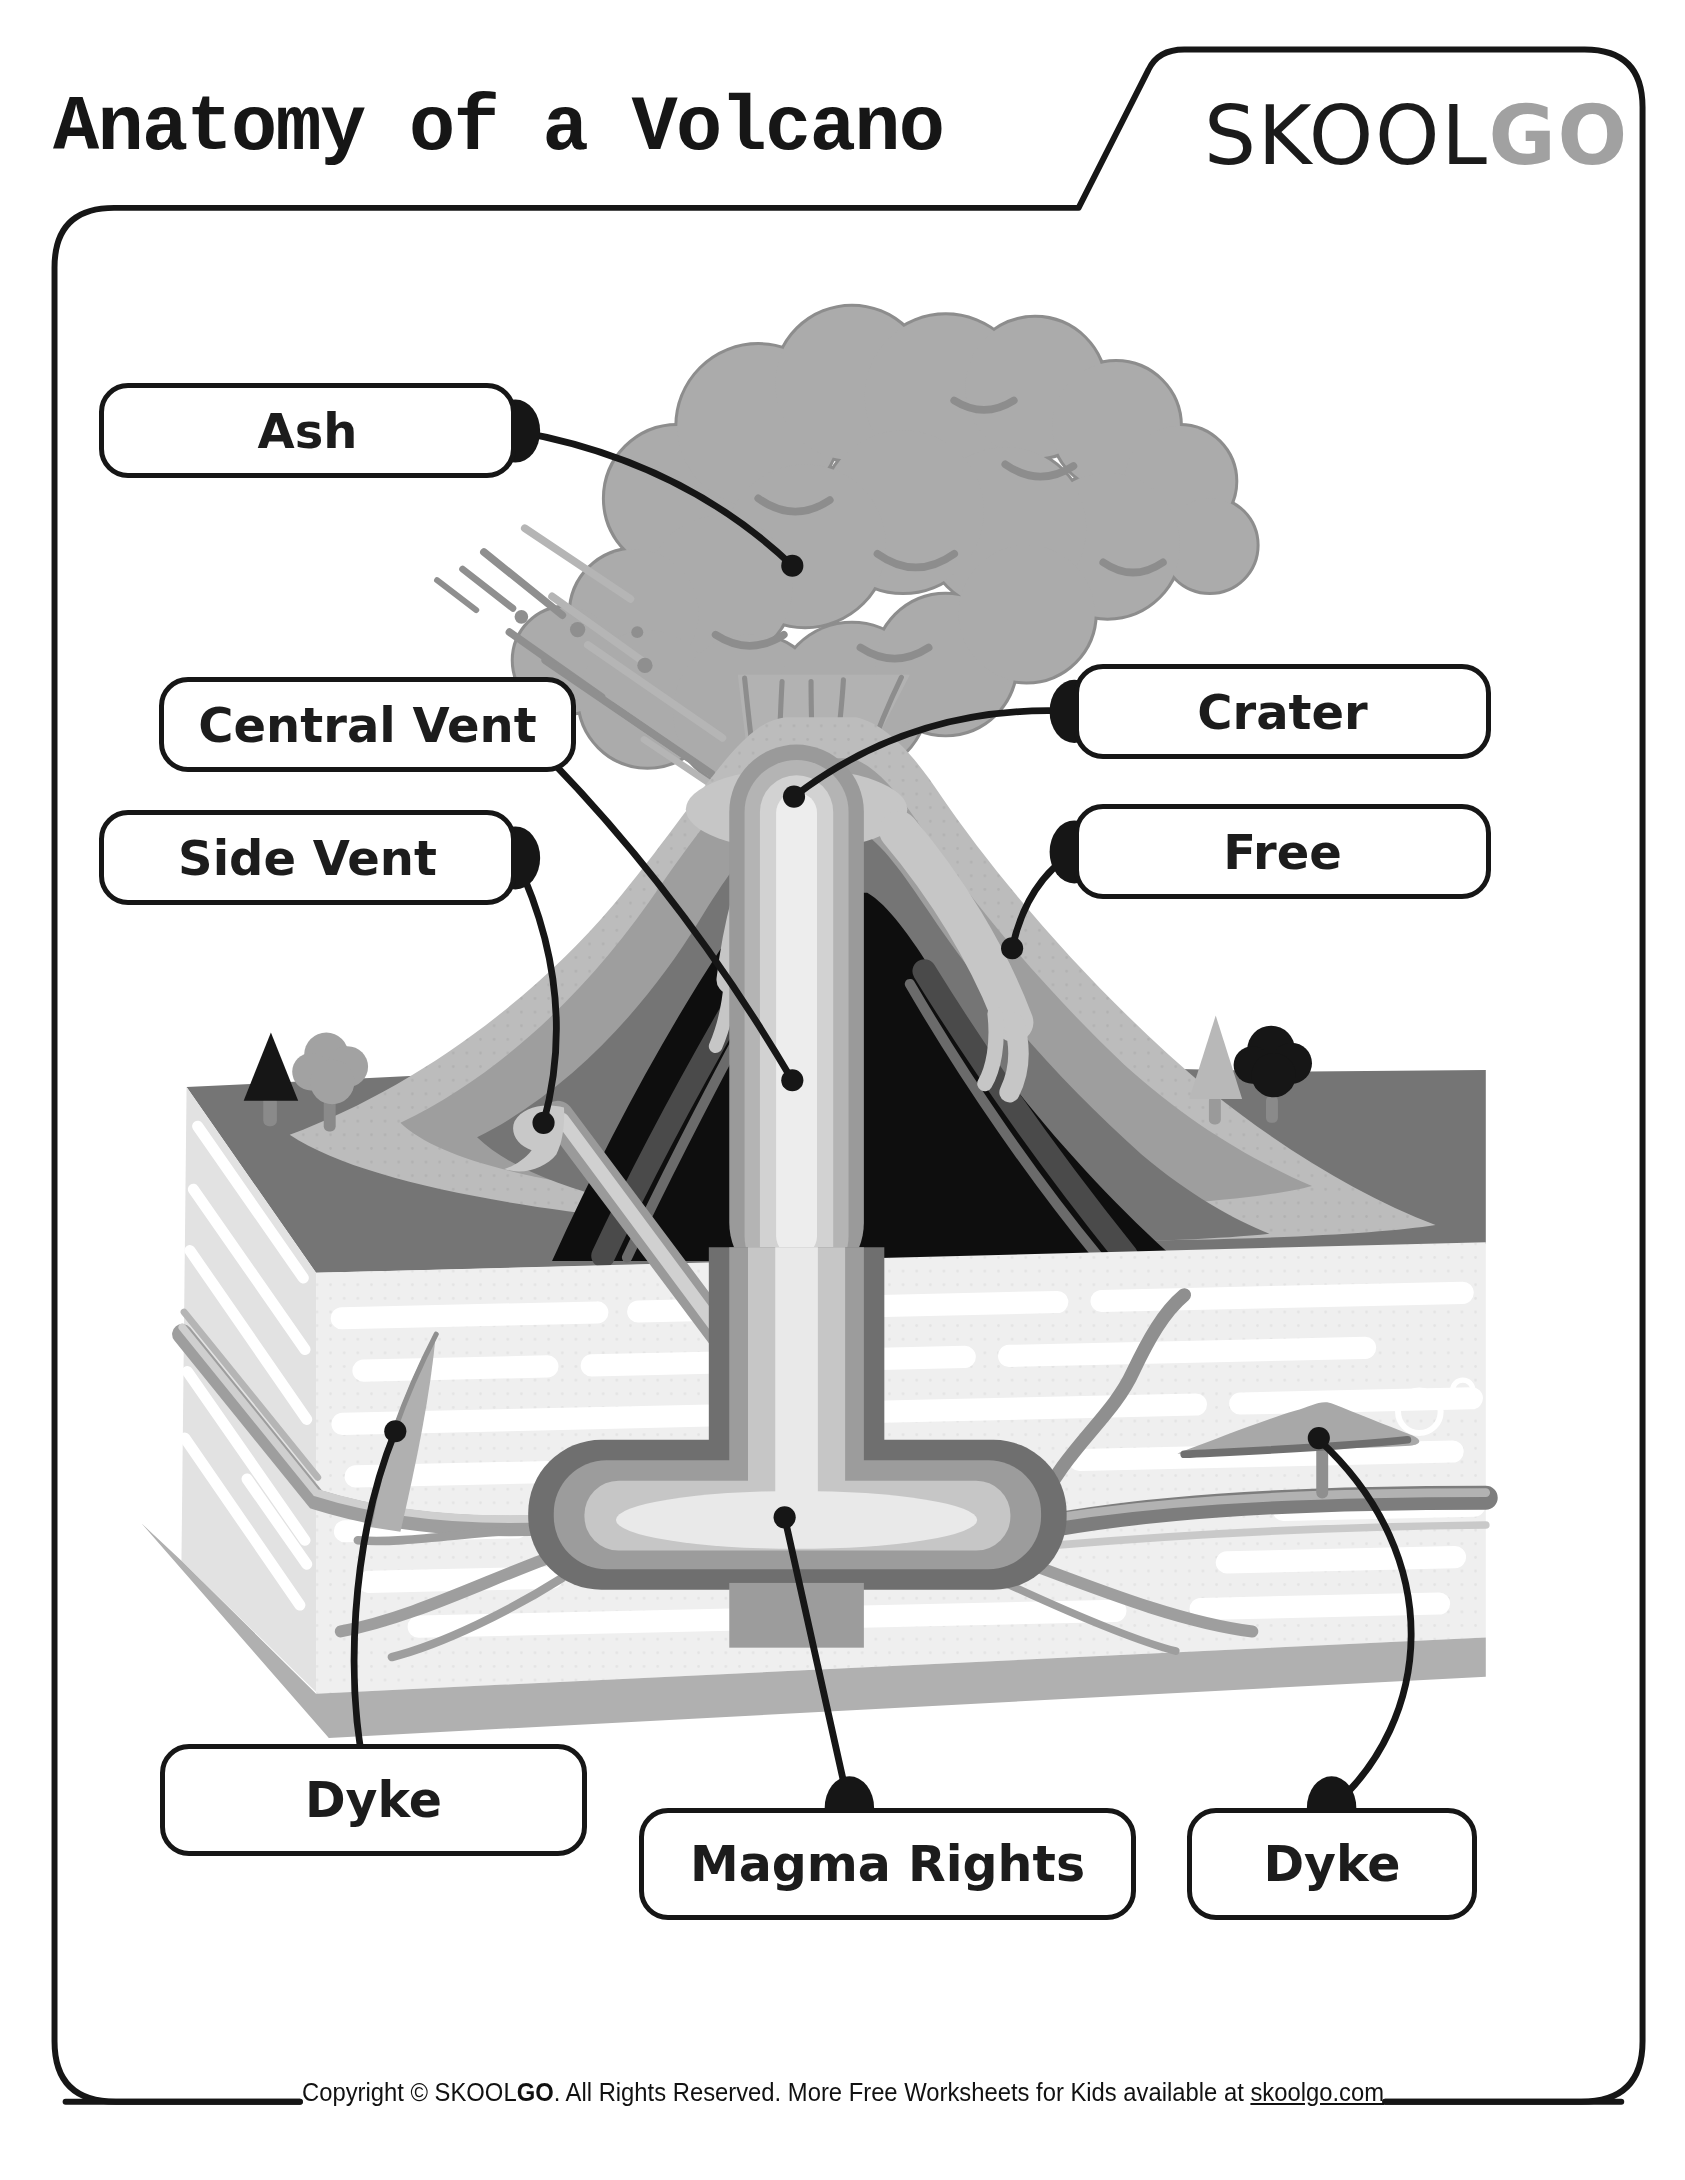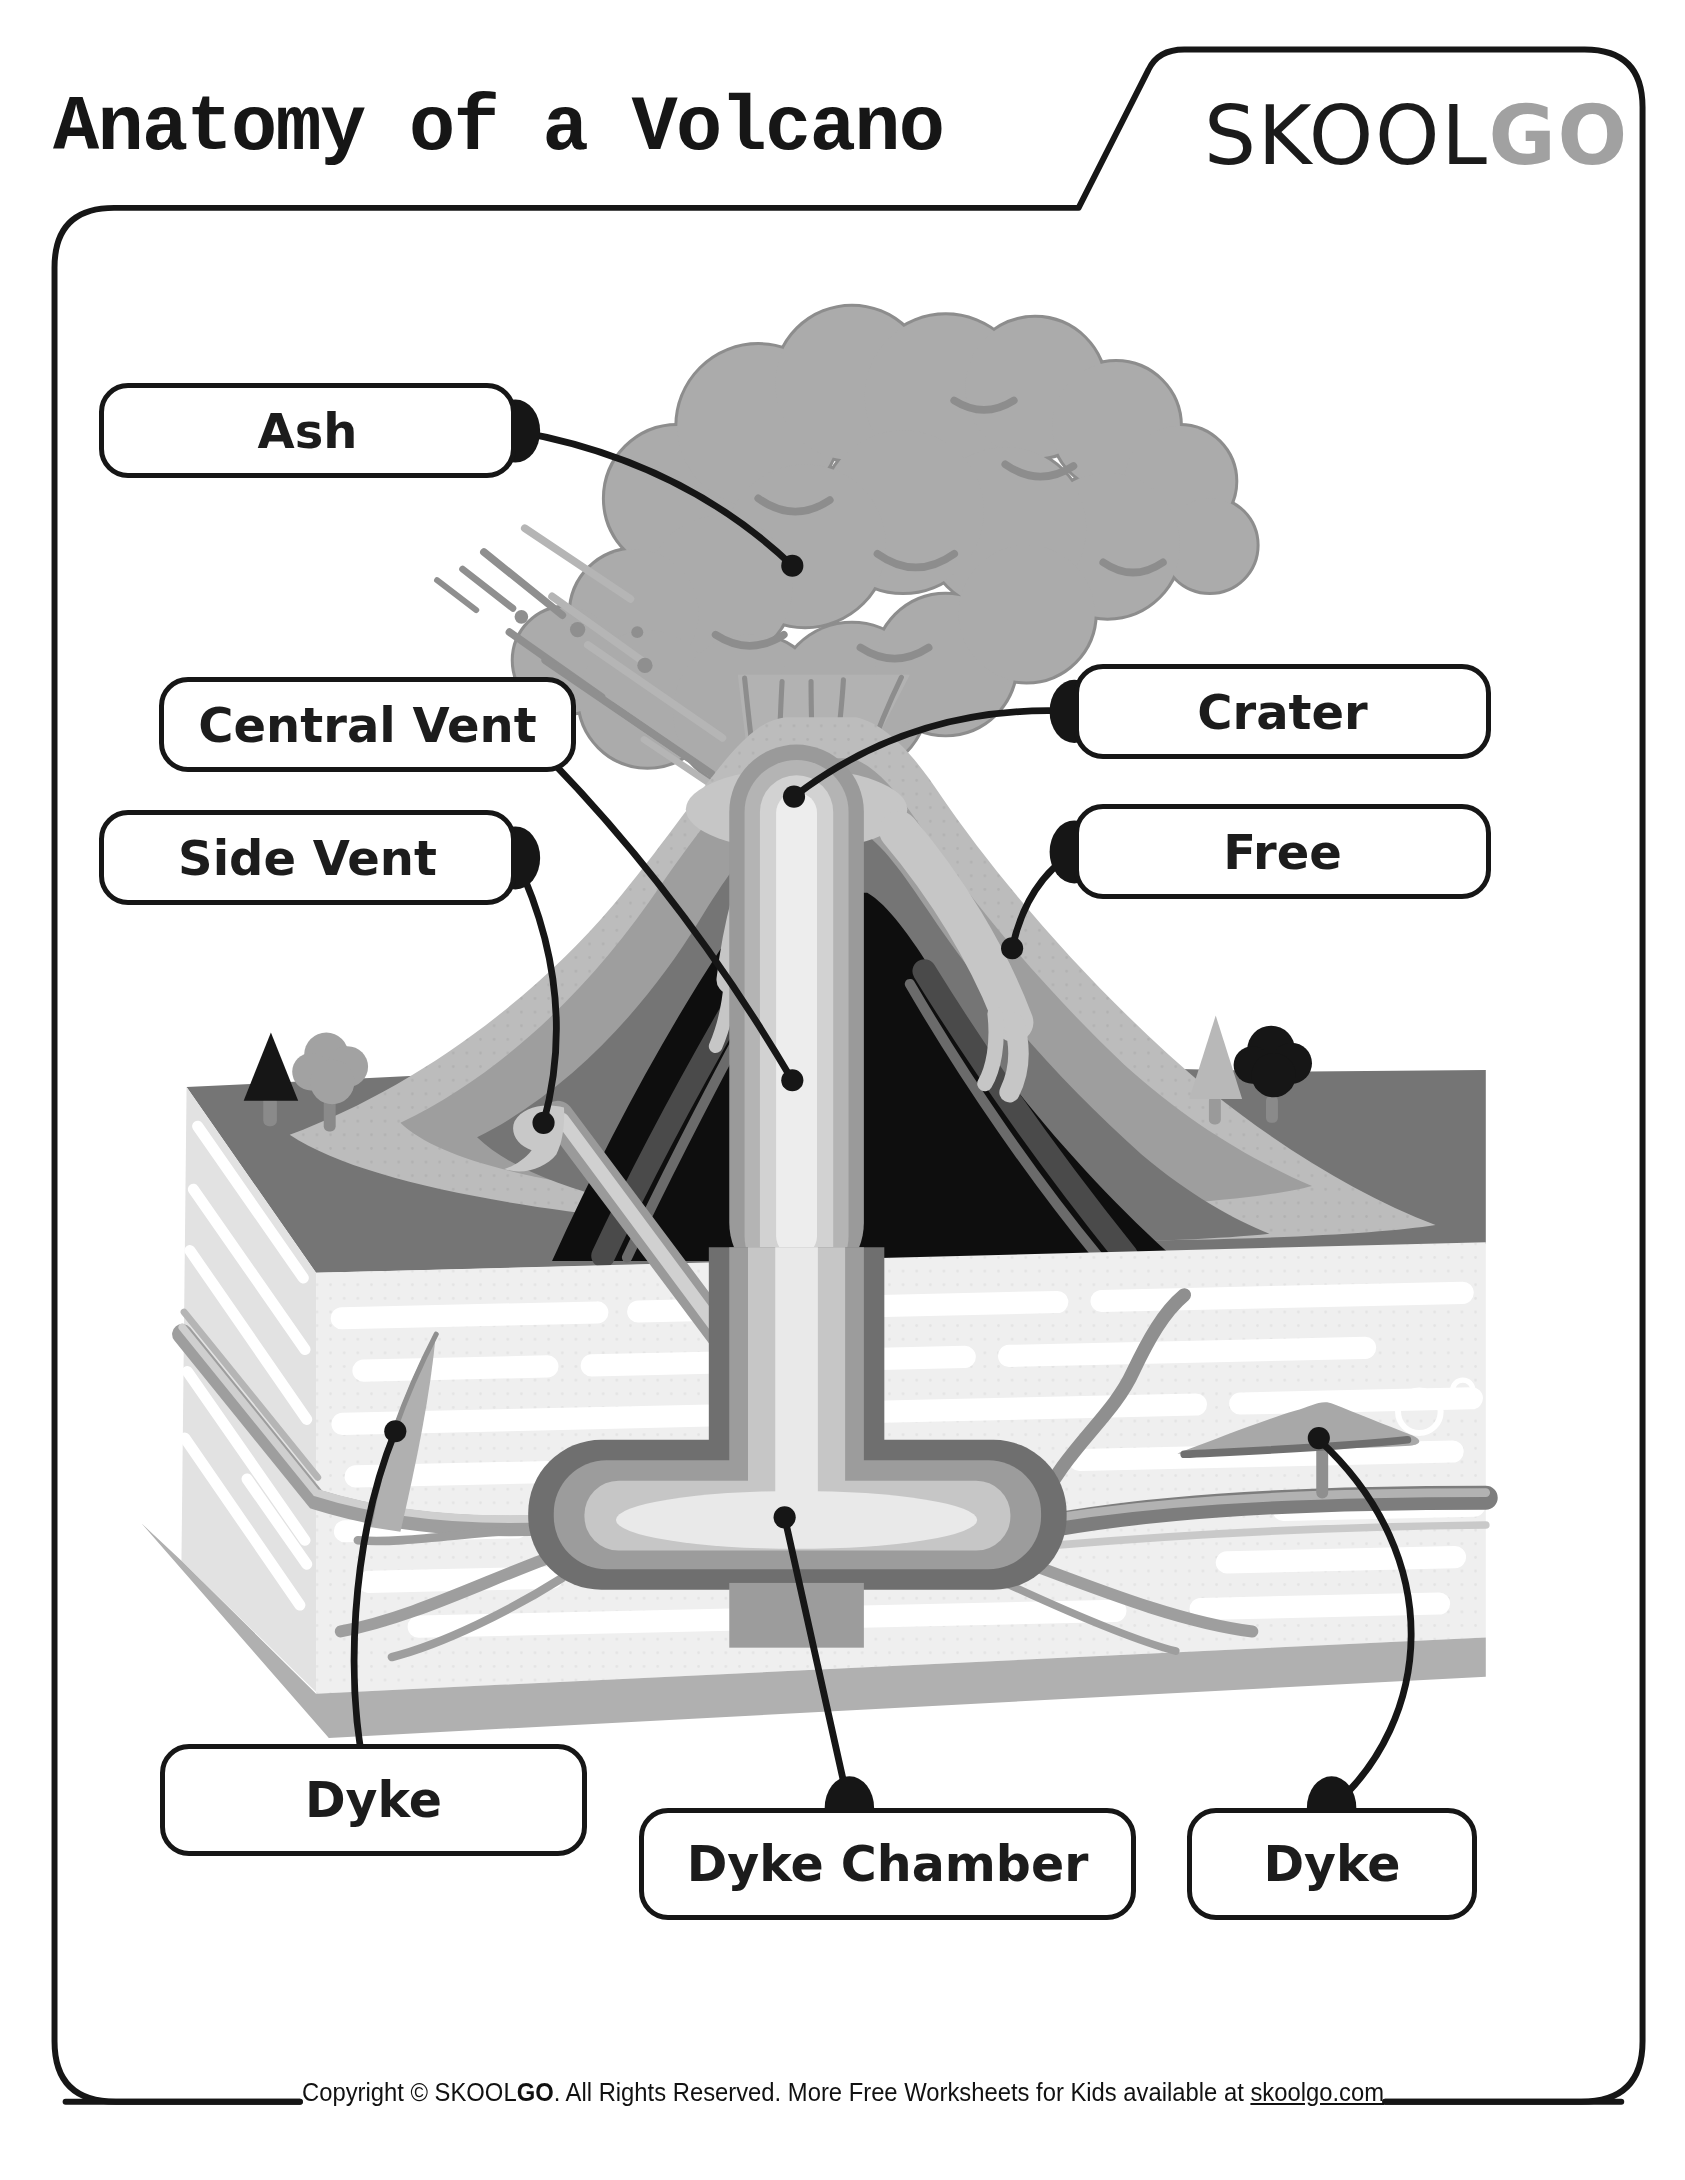--- a/index.html
+++ b/index.html
@@ -332,21 +332,21 @@
 <div class="label-box label-side" id="box-crater">
   <span>Crater</span>
 </div>
 <div class="label-box label-side" id="box-lava">
   <span>Free</span>
 </div>
 <div class="label-box label-bottom" id="box-dyke">
   <span>Dyke</span>
 </div>
 <div class="label-box label-bottom" id="box-magma">
-  <span>Dyke Chamber</span>
+  <span>Magma Rights</span>
 </div>
 <div class="label-box label-bottom" id="box-sill">
   <span>Dyke</span>
 </div>
 
 <div class="footer">
   <span>Copyright © SKOOL</span><span class="brand-go">GO</span><span>. All Rights Reserved. More Free Worksheets for Kids available at </span><a href="#">skoolgo.com</a>
 </div>
 
 

